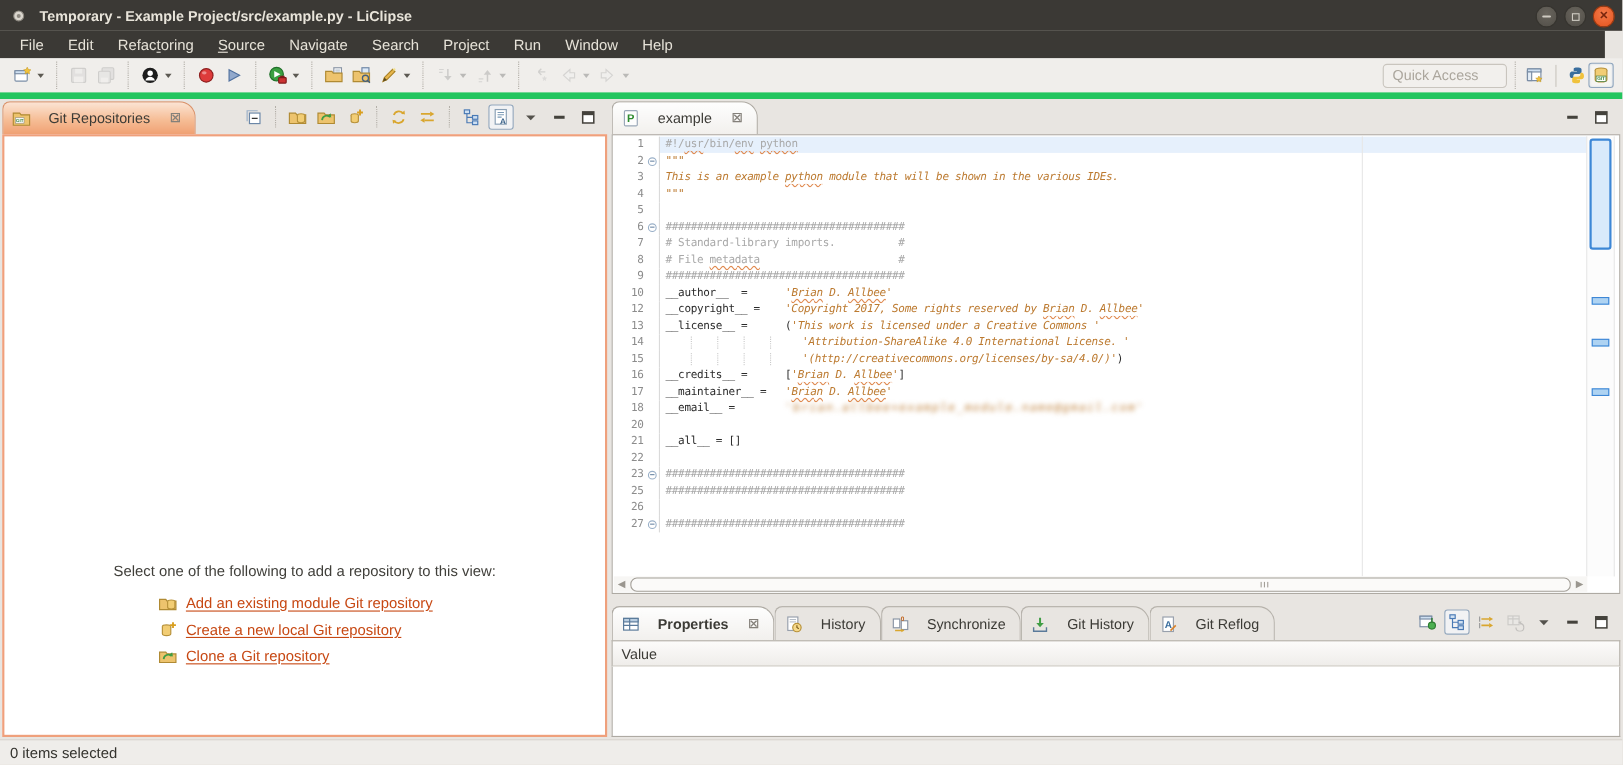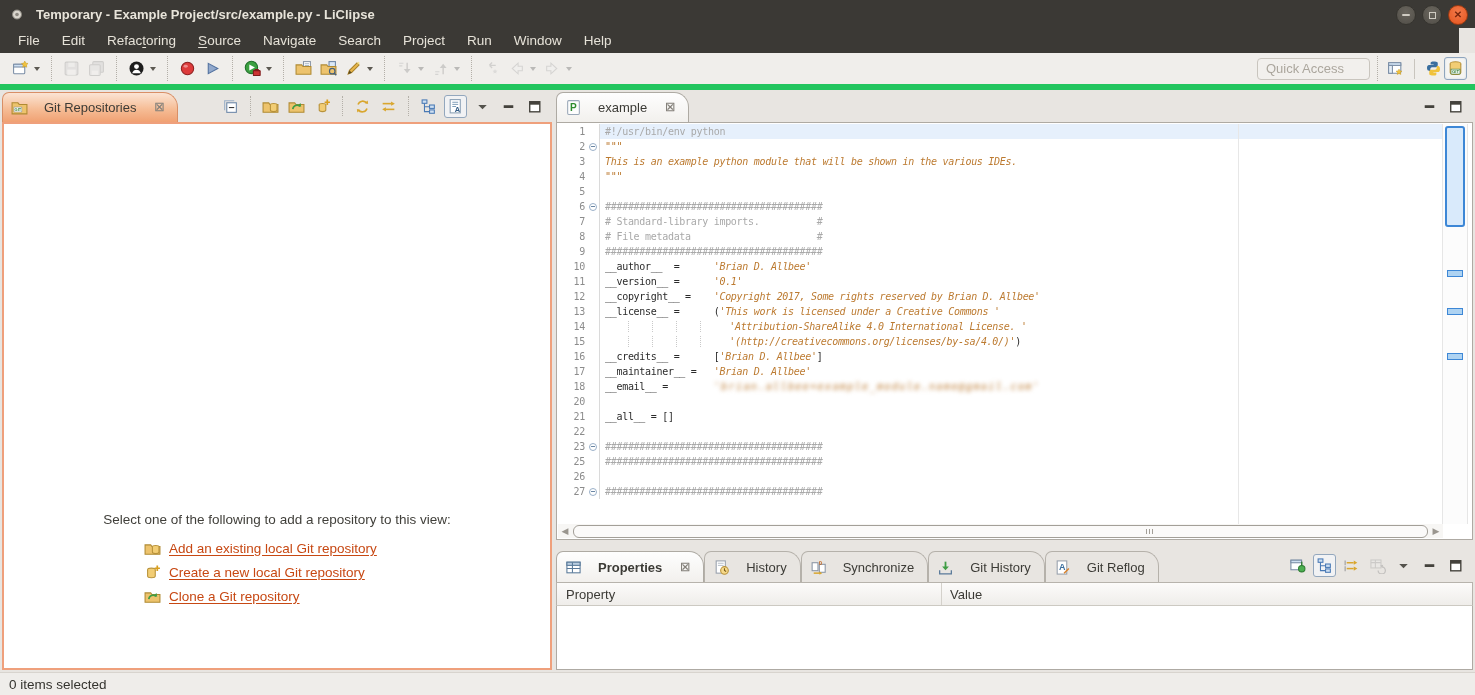--- a/index.html
+++ b/index.html
@@ -77,21 +77,21 @@
   .fold{flex:none;width:11px;position:relative}
   .fm{position:absolute;top:3.5px;left:1px;width:8px;height:8px;border:1px solid #9ab0c8;
     border-radius:50%;box-sizing:border-box}
   .fm::after{content:"";position:absolute;left:1px;right:1px;top:2.6px;border-top:1px solid #6b87a5}
   .codepart{flex:1;border-left:1px solid #dadada;padding-left:5px}
   .hl .codepart{background:#e6f0fc}
   .seg.c{color:#a9a9a9}
   .seg.s{color:#bc7a30;font-style:italic}
   .seg.k{color:#2b2b2b}
   .seg.g{border-left:1px dotted #c9c9c9}
-  .seg.sq{text-decoration-style:wavy;text-decoration-color:#e08a50;
+  .seg.sq{text-decoration:underline;text-decoration-style:wavy;text-decoration-color:#e08a50;
     text-decoration-thickness:1px;text-underline-offset:2px}
   .seg.bl{filter:blur(2.2px);letter-spacing:1.4px}
   .print-margin{position:absolute;top:1px;bottom:15px;left:681px;width:1px;background:#e7e7e7}
   .vscroll{position:absolute;top:1px;right:4px;width:24px;bottom:15px;background:#fcfcfc;
     border-left:1px solid #e6e6e6;border-right:1px solid #e6e6e6}
   .vthumb{position:absolute;left:2px;right:2px;top:2px;height:101px;background:#d9eafb;
     border:2px solid #3d87d6;border-radius:3px;box-sizing:border-box}
   .vmark{position:absolute;left:4px;right:4px;height:7px;background:#aed3f2;
     border:1px solid #3d87d6;box-sizing:border-box}
   .hscroll{position:absolute;left:1px;right:29px;bottom:1px;height:14px;background:#f7f6f4}
@@ -460,21 +460,21 @@
     <div class="git-msg">Select one of the following to add a repository to this view:</div>
     <div class="git-links">
         <span class="git-link">
           <span class="ic">
             <svg viewBox="0 0 16 16">
               <path d="M1 4.6 h5.3 l1.2 1.5 H15 v7.3 H1 Z" fill="#edc36d" stroke="#b08a33"></path>
               <ellipse cx="11" cy="6.4" rx="3.1" ry="1.3" fill="#f2cd74" stroke="#b8923a"></ellipse>
               <path d="M7.9 6.4 v5 c0 .8 1.4 1.4 3.1 1.4 s3.1-.6 3.1-1.4 v-5" fill="#f2cd74" stroke="#b8923a"></path>
             </svg>
           </span>
-          <span class="lbl">Add an existing local Git repository</span>
+          <span class="lbl">Add an existing module Git repository</span>
         </span>
         <span class="git-link">
           <span class="ic">
             <svg viewBox="0 0 16 16">
               <ellipse cx="7" cy="5.4" rx="3.6" ry="1.5" fill="#f2cd74" stroke="#b8923a"></ellipse>
               <path d="M3.4 5.4 v6 c0 .9 1.6 1.6 3.6 1.6 s3.6-.7 3.6-1.6 v-6" fill="#f2cd74" stroke="#b8923a"></path>
               <path d="M12.5 1.5 v5 M10 4 h5" stroke="#d99f1f" stroke-width="1.6"></path>
             </svg>
           </span>
           <span class="lbl">Create a new local Git repository</span>
@@ -528,21 +528,20 @@
         <span class="code-line hl"><span class="ln">1</span><span class="fold"></span><span class="codepart"><span class="seg c">#!/</span><span class="seg c sq">usr</span><span class="seg c">/bin/</span><span class="seg c sq">env</span><span class="seg c"> </span><span class="seg c sq">python</span></span></span>
         <span class="code-line"><span class="ln">2</span><span class="fold"><span class="fm"></span></span><span class="codepart"><span class="seg s">"""</span></span></span>
         <span class="code-line"><span class="ln">3</span><span class="fold"></span><span class="codepart"><span class="seg s">This is an example </span><span class="seg s sq">python</span><span class="seg s"> module that will be shown in the various IDEs.</span></span></span>
         <span class="code-line"><span class="ln">4</span><span class="fold"></span><span class="codepart"><span class="seg s">"""</span></span></span>
         <span class="code-line"><span class="ln">5</span><span class="fold"></span><span class="codepart"></span></span>
         <span class="code-line"><span class="ln">6</span><span class="fold"><span class="fm"></span></span><span class="codepart"><span class="seg c">######################################</span></span></span>
         <span class="code-line"><span class="ln">7</span><span class="fold"></span><span class="codepart"><span class="seg c"># Standard-library imports.          #</span></span></span>
         <span class="code-line"><span class="ln">8</span><span class="fold"></span><span class="codepart"><span class="seg c"># File </span><span class="seg c sq">metadata</span><span class="seg c">                      #</span></span></span>
         <span class="code-line"><span class="ln">9</span><span class="fold"></span><span class="codepart"><span class="seg c">######################################</span></span></span>
         <span class="code-line"><span class="ln">10</span><span class="fold"></span><span class="codepart"><span class="seg k">__author__  =      </span><span class="seg s">'</span><span class="seg s sq">Brian</span><span class="seg s"> D. </span><span class="seg s sq">Allbee</span><span class="seg s">'</span></span></span>
-        <span class="code-line"><span class="ln">11</span><span class="fold"></span><span class="codepart"><span class="seg k">__version__ =      </span><span class="seg s">'0.1'</span></span></span>
         <span class="code-line"><span class="ln">12</span><span class="fold"></span><span class="codepart"><span class="seg k">__copyright__ =    </span><span class="seg s">'Copyright 2017, Some rights reserved by </span><span class="seg s sq">Brian</span><span class="seg s"> D. </span><span class="seg s sq">Allbee</span><span class="seg s">'</span></span></span>
         <span class="code-line"><span class="ln">13</span><span class="fold"></span><span class="codepart"><span class="seg k">__license__ =      (</span><span class="seg s">'This work is licensed under a Creative Commons '</span></span></span>
         <span class="code-line"><span class="ln">14</span><span class="fold"></span><span class="codepart"><span class="seg k">    </span><span class="seg g">    </span><span class="seg g">    </span><span class="seg g">    </span><span class="seg g">    </span><span class="seg k"> </span><span class="seg s">'Attribution-ShareAlike 4.0 International License. '</span></span></span>
         <span class="code-line"><span class="ln">15</span><span class="fold"></span><span class="codepart"><span class="seg k">    </span><span class="seg g">    </span><span class="seg g">    </span><span class="seg g">    </span><span class="seg g">    </span><span class="seg k"> </span><span class="seg s">'(http://creativecommons.org/licenses/by-sa/4.0/)'</span><span class="seg k">)</span></span></span>
         <span class="code-line"><span class="ln">16</span><span class="fold"></span><span class="codepart"><span class="seg k">__credits__ =      [</span><span class="seg s">'</span><span class="seg s sq">Brian</span><span class="seg s"> D. </span><span class="seg s sq">Allbee</span><span class="seg s">'</span><span class="seg k">]</span></span></span>
         <span class="code-line"><span class="ln">17</span><span class="fold"></span><span class="codepart"><span class="seg k">__maintainer__ =   </span><span class="seg s">'</span><span class="seg s sq">Brian</span><span class="seg s"> D. </span><span class="seg s sq">Allbee</span><span class="seg s">'</span></span></span>
         <span class="code-line"><span class="ln">18</span><span class="fold"></span><span class="codepart"><span class="seg k">__email__ =        </span><span class="seg s bl">'brian.allbee+example_module.name@gmail.com'</span></span></span>
         <span class="code-line"><span class="ln">20</span><span class="fold"></span><span class="codepart"></span></span>
         <span class="code-line"><span class="ln">21</span><span class="fold"></span><span class="codepart"><span class="seg k">__all__ = []</span></span></span>
         <span class="code-line"><span class="ln">22</span><span class="fold"></span><span class="codepart"></span></span>
@@ -688,21 +687,20 @@
           <span class="ic">
             <svg viewBox="0 0 16 16">
               <rect x="3.5" y="3.5" width="9.5" height="9.5" fill="#fff" stroke="#44423c" stroke-width="1.3"></rect>
               <rect x="3.5" y="3.5" width="9.5" height="2.8" fill="#44423c"></rect>
             </svg>
           </span>
         </span>
       </span>
     </div>
   <div class="props-header">
-    <div class="pcol1">Property</div>
     <div class="pcol2">Value</div>
   </div>
   <div class="props-body"></div>
 </div>
 
 <div class="statusbar">
   <span>0 items selected</span>
 </div>
 
 </body></html>

